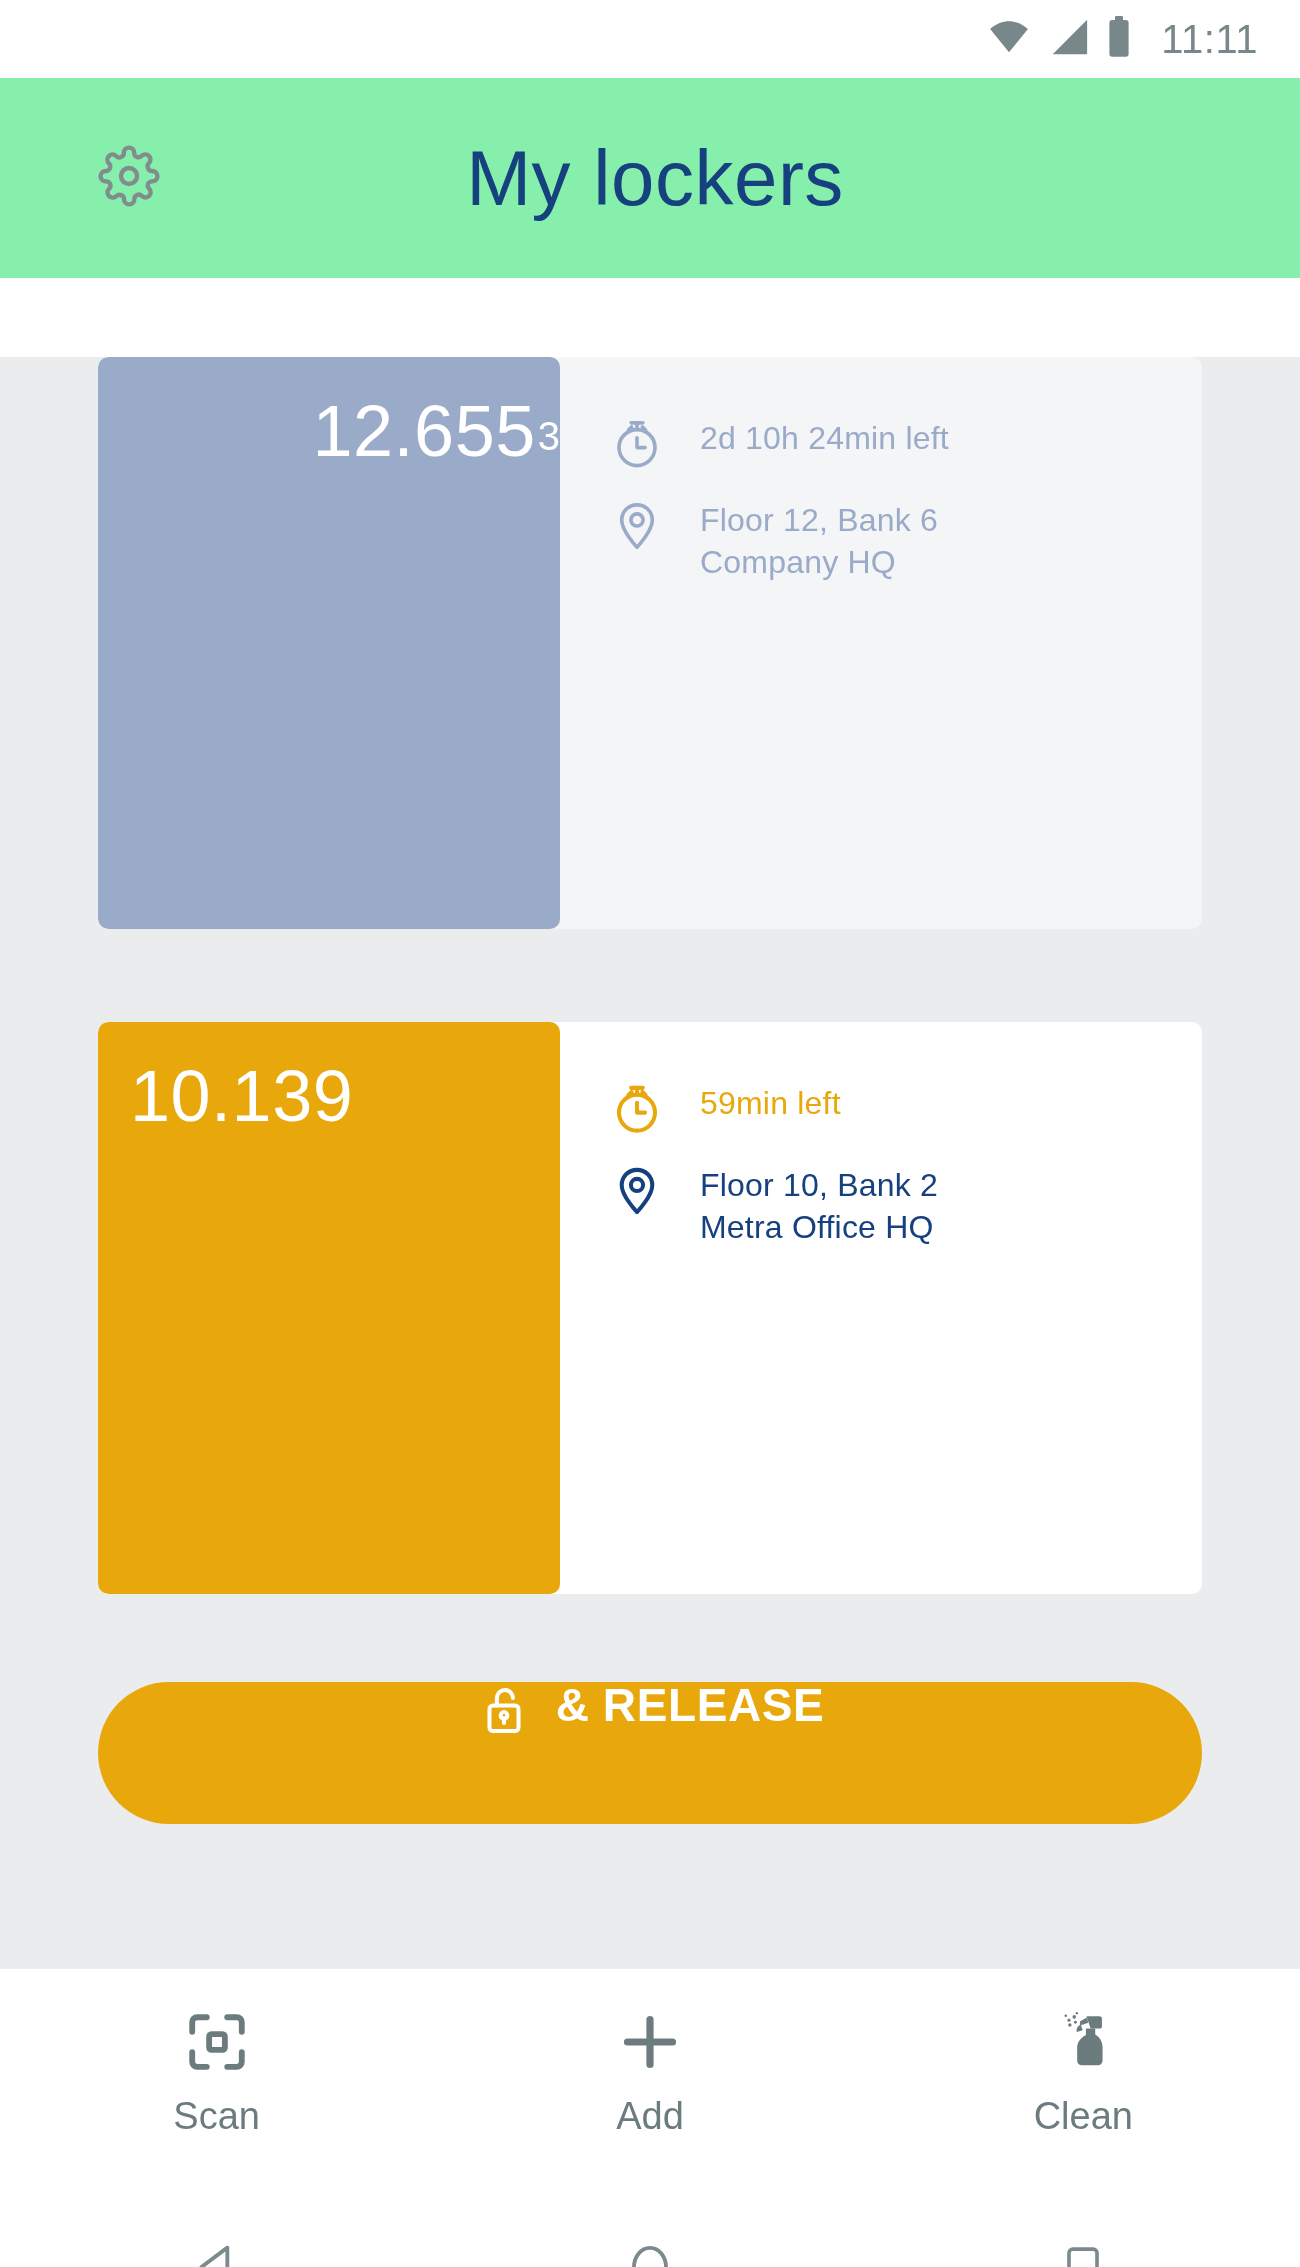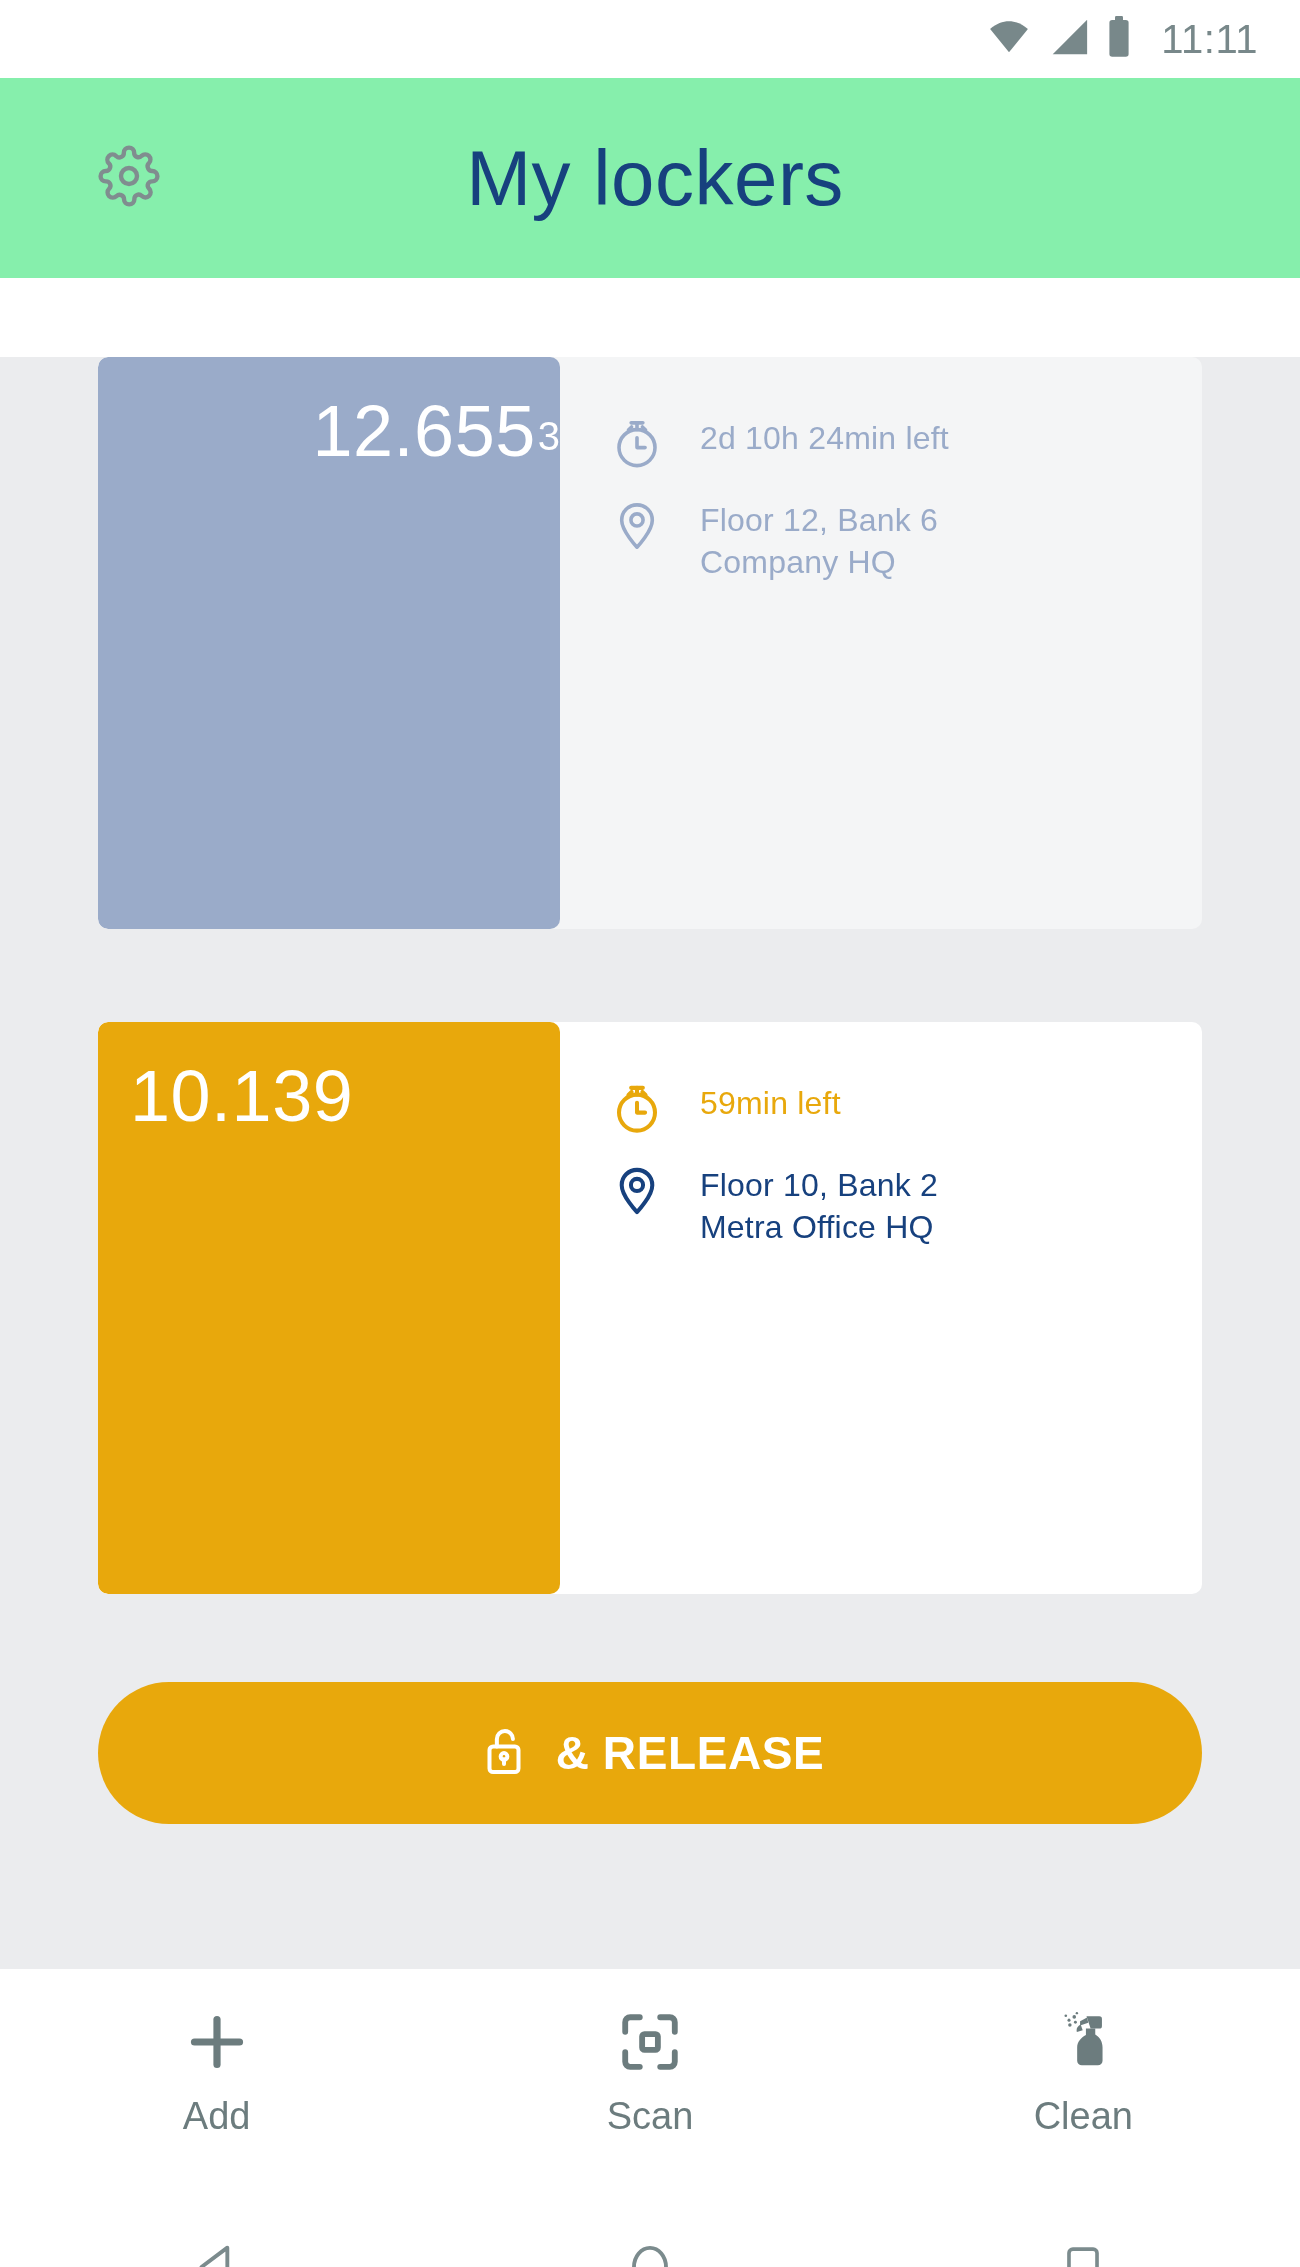--- a/index.html
+++ b/index.html
@@ -162,21 +162,20 @@
     display: flex;
     gap: 32px;
     margin-top: 88px;
   }
   .action-btn {
     flex: 1;
     height: 142px;
     border: none;
     border-radius: 71px;
     display: flex;
-    align-items: center;
     justify-content: center;
     gap: 24px;
     cursor: pointer;
     font-family: "Liberation Sans", sans-serif;
     padding: 0;
   }
   .action-btn.release { background: #e8a80c; }
   .action-btn.open    { background: #17417e; }
   .action-label {
     font-size: 46px;
@@ -350,38 +349,38 @@
         </svg>
       </span>
       <span class="action-label">&amp; RELEASE</span>
     </button>
   </div>
 </div>
 
 <div class="tab-bar">
   <div class="tab-item">
     <span class="tab-icon">
-      <svg width="72" height="72" viewBox="0 0 24 24" fill="none" stroke="#6c7c7e" stroke-width="2.4" stroke-linecap="round">
-        <path d="M12 4.5 L12 19.5"></path>
-        <path d="M4.5 12 L19.5 12"></path>
-      </svg>
-    </span>
-    <span class="tab-label">Add</span>
-  </div>
-  <div class="tab-item">
-    <span class="tab-icon">
       <svg width="70" height="70" viewBox="0 0 24 24" fill="none" stroke="#6c7c7e" stroke-width="2" stroke-linecap="round" stroke-linejoin="round">
         <path d="M3.5 8.5 L3.5 5.2 A1.7 1.7 0 0 1 5.2 3.5 L8.5 3.5"></path>
         <path d="M15.5 3.5 L18.8 3.5 A1.7 1.7 0 0 1 20.5 5.2 L20.5 8.5"></path>
         <path d="M20.5 15.5 L20.5 18.8 A1.7 1.7 0 0 1 18.8 20.5 L15.5 20.5"></path>
         <path d="M8.5 20.5 L5.2 20.5 A1.7 1.7 0 0 1 3.5 18.8 L3.5 15.5"></path>
         <rect x="9.3" y="9.3" width="5.4" height="5.4" rx="0.8"></rect>
       </svg>
     </span>
     <span class="tab-label">Scan</span>
+  </div>
+  <div class="tab-item">
+    <span class="tab-icon">
+      <svg width="72" height="72" viewBox="0 0 24 24" fill="none" stroke="#6c7c7e" stroke-width="2.4" stroke-linecap="round">
+        <path d="M12 4.5 L12 19.5"></path>
+        <path d="M4.5 12 L19.5 12"></path>
+      </svg>
+    </span>
+    <span class="tab-label">Add</span>
   </div>
   <div class="tab-item">
     <span class="tab-icon">
       <svg width="70" height="70" viewBox="0 0 24 24" fill="#6c7c7e">
         <path d="M13.2 3.2 L17.6 3.2 A0.9 0.9 0 0 1 18.5 4.1 L18.5 6.5 A0.9 0.9 0 0 1 17.6 7.4 L14.6 7.4 L13.2 3.2 Z"></path>
         <path d="M13.4 3.6 L11.0 4.9 L11.0 6.3 L13.8 5.4 Z"></path>
         <path d="M11.2 6.0 C10.0 6.6 9.6 7.6 9.9 8.6 L11.9 8.0 Z"></path>
         <path d="M13.0 7.4 L16.2 7.4 L16.2 9.4 C17.9 10.4 18.7 12.0 18.7 13.9 L18.7 18.4 A1.6 1.6 0 0 1 17.1 20.0 L11.6 20.0 A1.6 1.6 0 0 1 10.0 18.4 L10.0 13.9 C10.0 12.0 11.3 10.5 13.0 9.6 Z"></path>
         <circle cx="9.0" cy="3.4" r="0.62"></circle>
         <circle cx="7.2" cy="4.5" r="0.52"></circle>

